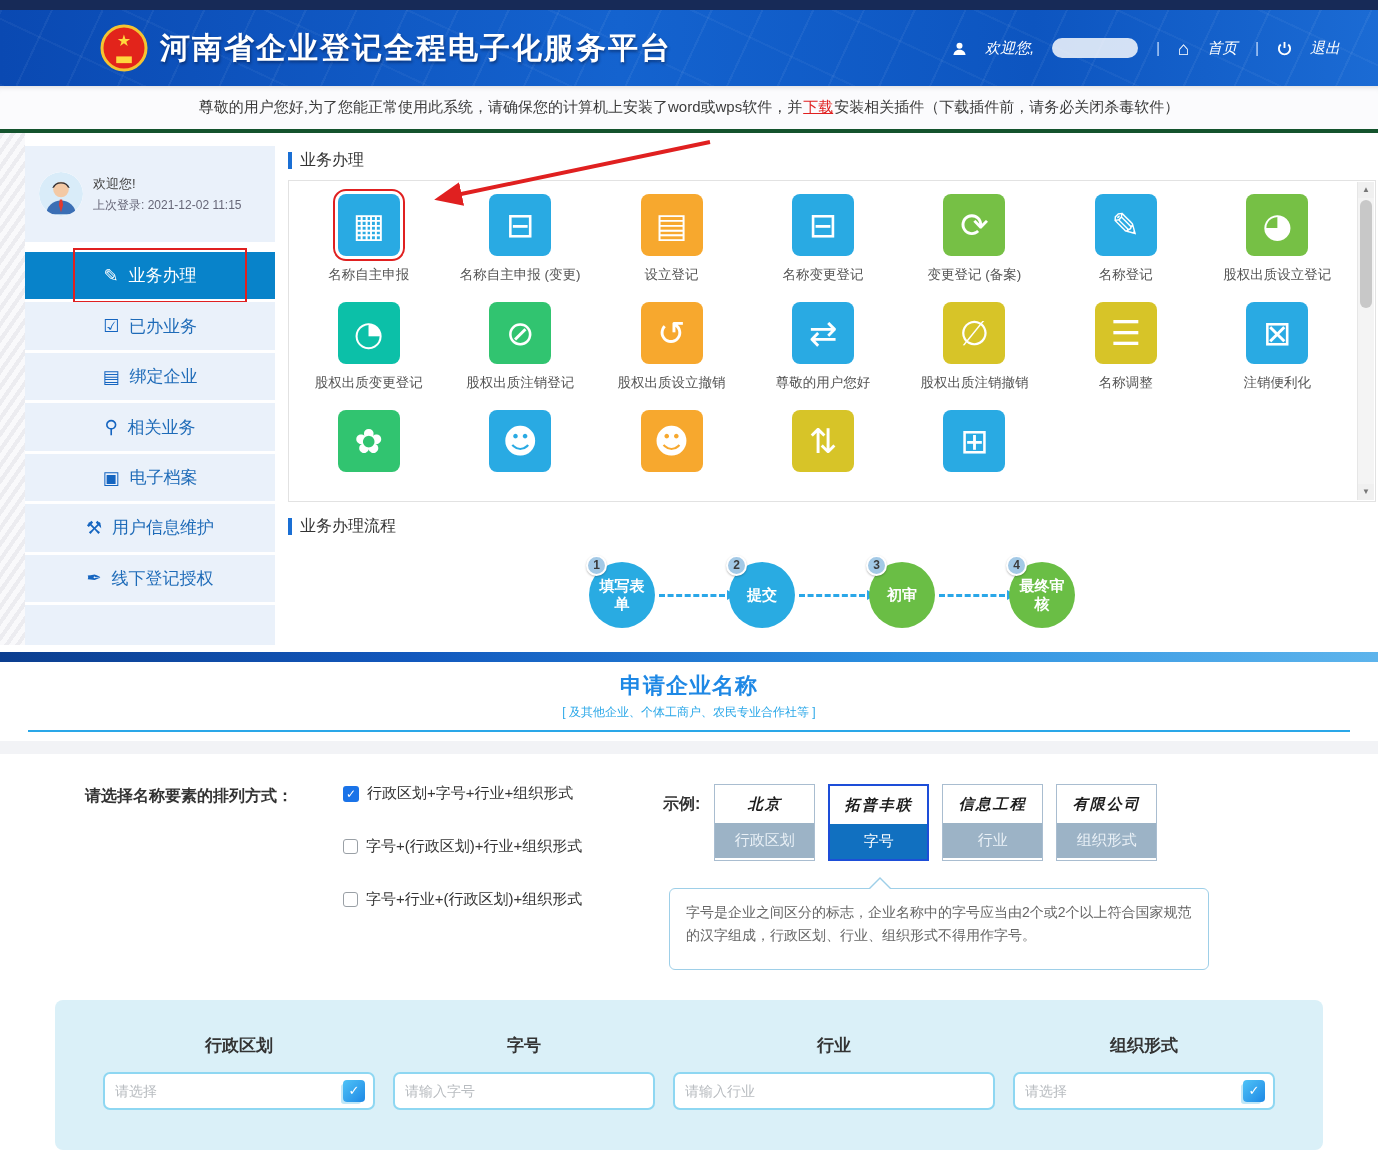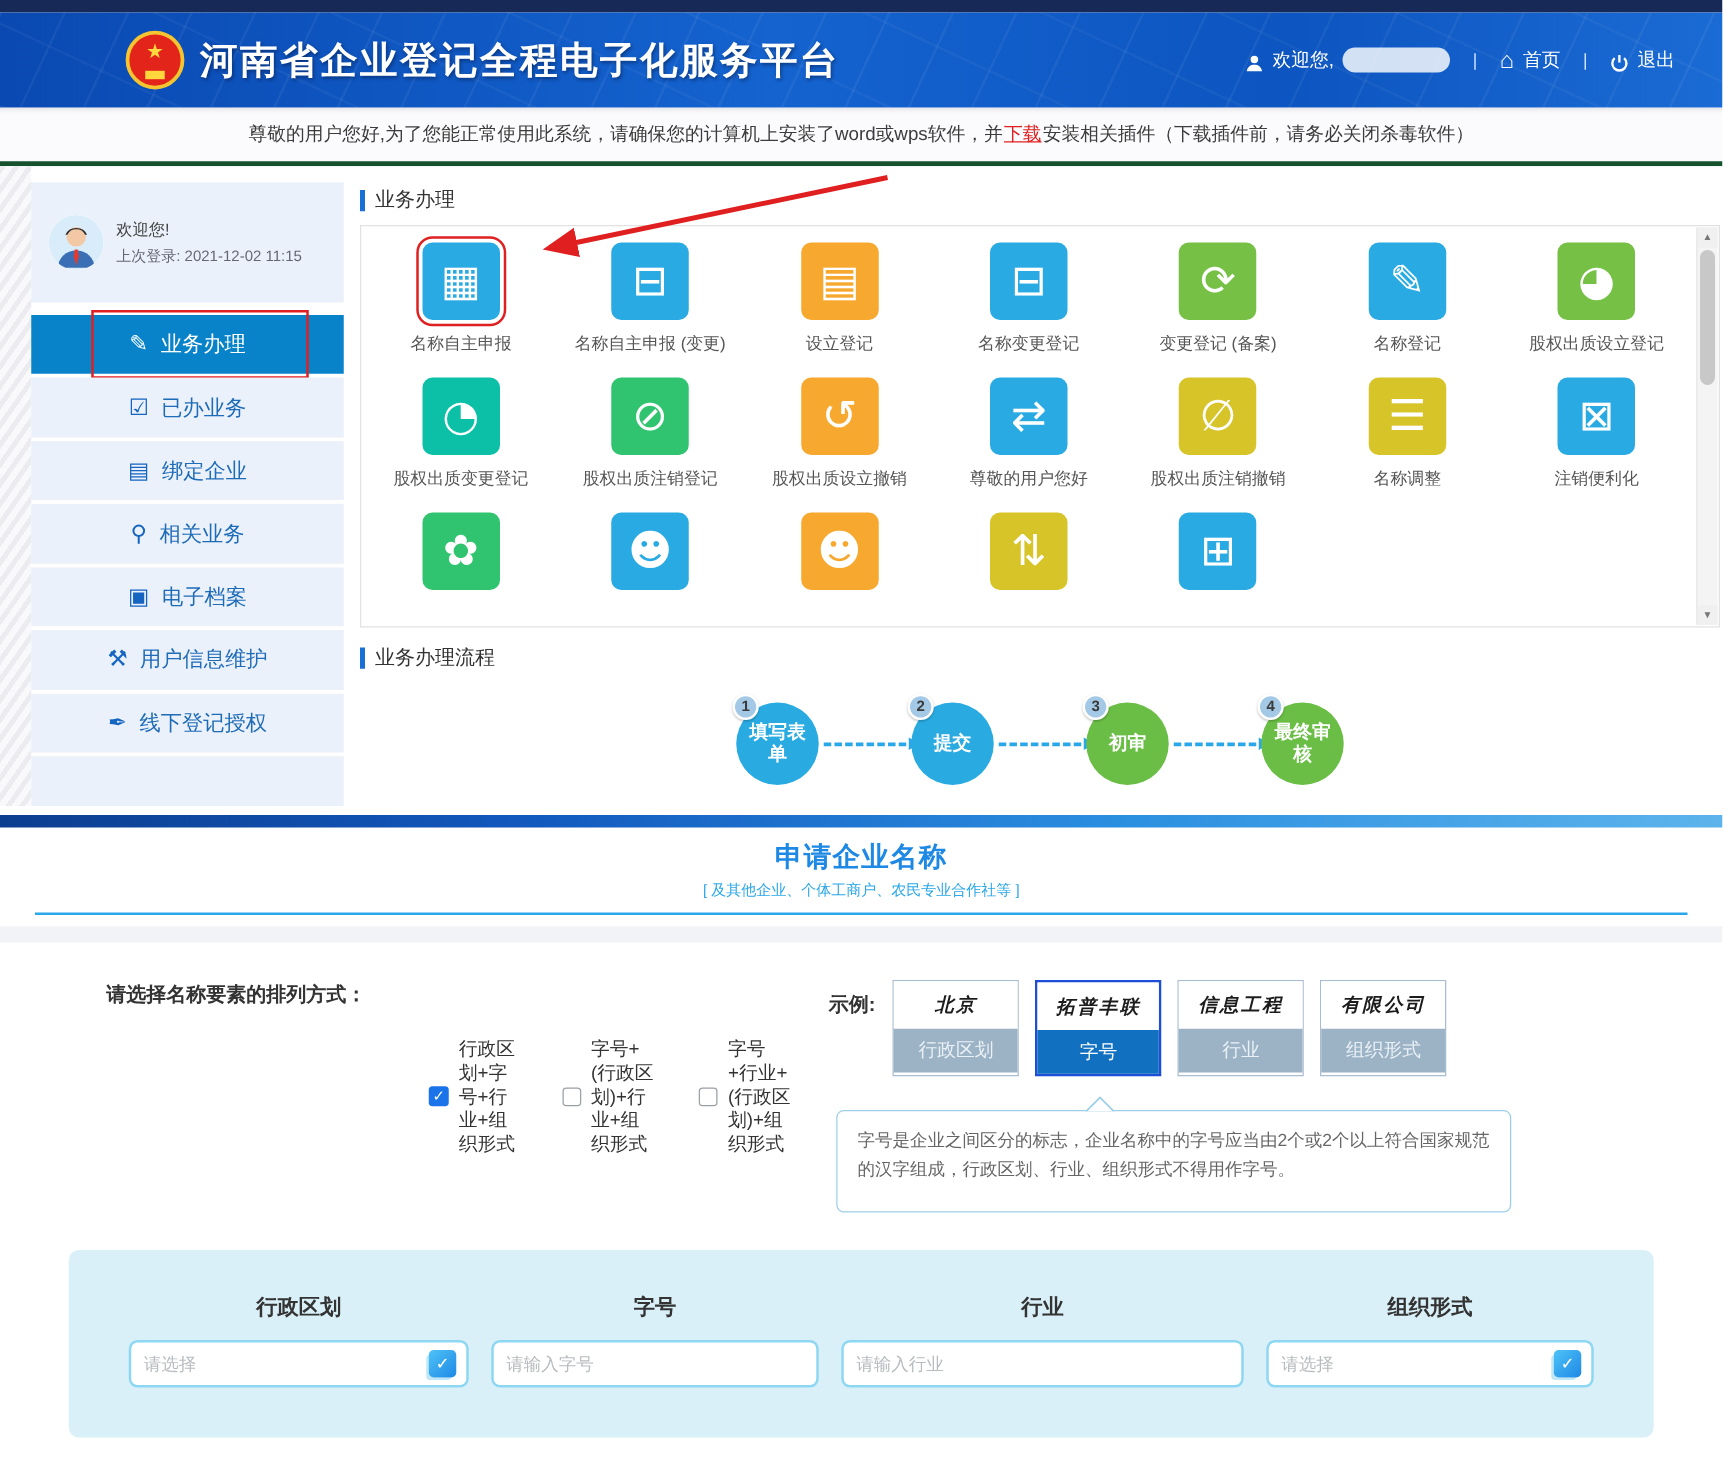--- a/index.html
+++ b/index.html
@@ -11,21 +11,21 @@
   .app-header { height:76px; position:relative; display:flex; align-items:center; padding:0 38px 0 100px;
     background:linear-gradient(90deg,#0a49b2 0%,#1463cf 45%,#0d55c0 75%,#1b6bd4 100%); }
   .app-header::before { content:""; position:absolute; inset:0;
     background:repeating-linear-gradient(115deg, rgba(255,255,255,.05) 0 2px, transparent 2px 46px),
                repeating-linear-gradient(25deg, rgba(255,255,255,.04) 0 2px, transparent 2px 60px); }
   .emblem { width:48px; height:48px; flex:0 0 auto; z-index:1; }
   .app-title { z-index:1; color:#fff; font-size:30px; font-weight:bold; letter-spacing:2px; margin-left:12px;
     text-shadow:1px 2px 3px rgba(0,10,40,.45); }
   .header-right { z-index:1; margin-left:auto; display:flex; align-items:center; color:#fff; font-size:15px; gap:10px; white-space:nowrap; }
   .header-right .sep { color:#cfe2ff; padding:0 8px; font-size:14px; }
-  .hdr-item { display:flex; align-items:flex-end; gap:7px; cursor:pointer; }
+  .hdr-item { display:flex; align-items:center; gap:18px; cursor:pointer;font-style:italic; }
   .redacted { width:86px; height:20px; border-radius:10px; background:rgba(255,255,255,.82); filter:blur(.5px); }
   .home-glyph::before { content:"⌂"; font-size:19px; line-height:1; }
   .hdr-svg { width:15px; height:15px; display:block; }
 
   
   .notice-bar { height:47px; background:#fbfbfd; border-bottom:4px solid #14532d;
     box-shadow:inset 0 6px 6px -6px rgba(0,0,0,.18);
     display:flex; align-items:center; justify-content:center; font-size:15px; color:#3c3c3c; }
   .notice-bar .dl { color:#e02020; text-decoration:underline; margin:0 1px; cursor:pointer; }
 
@@ -94,21 +94,21 @@
   .gap-white { height:7px; background:#fff; }
   .section-divider { height:10px; background:linear-gradient(90deg,#0c3e8f 0%,#1258bd 30%,#2b8fe0 65%,#5db4ec 100%); }
   .apply-header { text-align:center; padding-top:9px; }
   .apply-title { font-size:22px; font-weight:bold; color:#1e88e5; letter-spacing:1px; }
   .apply-sub { margin-top:3px; font-size:12px; color:#2aa7e8; }
   .blue-rule { height:2px; background:#2aa7e8; margin:9px 28px 0; }
   .gray-band { height:13px; background:#f2f3f6; margin-top:9px; }
 
   .arrange-row { display:flex; padding:30px 30px 0 85px; }
   .arrange-label { font-size:16px; font-weight:bold; color:#333; width:258px; padding-top:2px; }
-  .opt-col { display:flex; flex-direction:row; gap:34px; width:292px; }
+  .opt-col { display:flex; flex-direction:column; gap:34px; width:292px; }
   .opt { display:flex; align-items:center; gap:8px; font-size:15px; color:#333; cursor:pointer; }
   .cb { width:16px; height:16px; border-radius:3px; flex:0 0 auto; display:flex; align-items:center; justify-content:center; }
   .cb.on { background:#1a73e8; color:#fff; font-size:12px; }
   .cb.on::before { content:"✓"; }
   .cb.off { width:15px; height:15px; border:1.5px solid #9aa0a6; background:#fff; }
 
   .example-block { margin-left:28px; }
   .ex-row { display:flex; align-items:flex-start; }
   .ex-label { font-size:16px; font-weight:bold; color:#333; margin-right:14px; padding-top:10px; }
   .ex-boxes { display:flex; gap:13px; }

